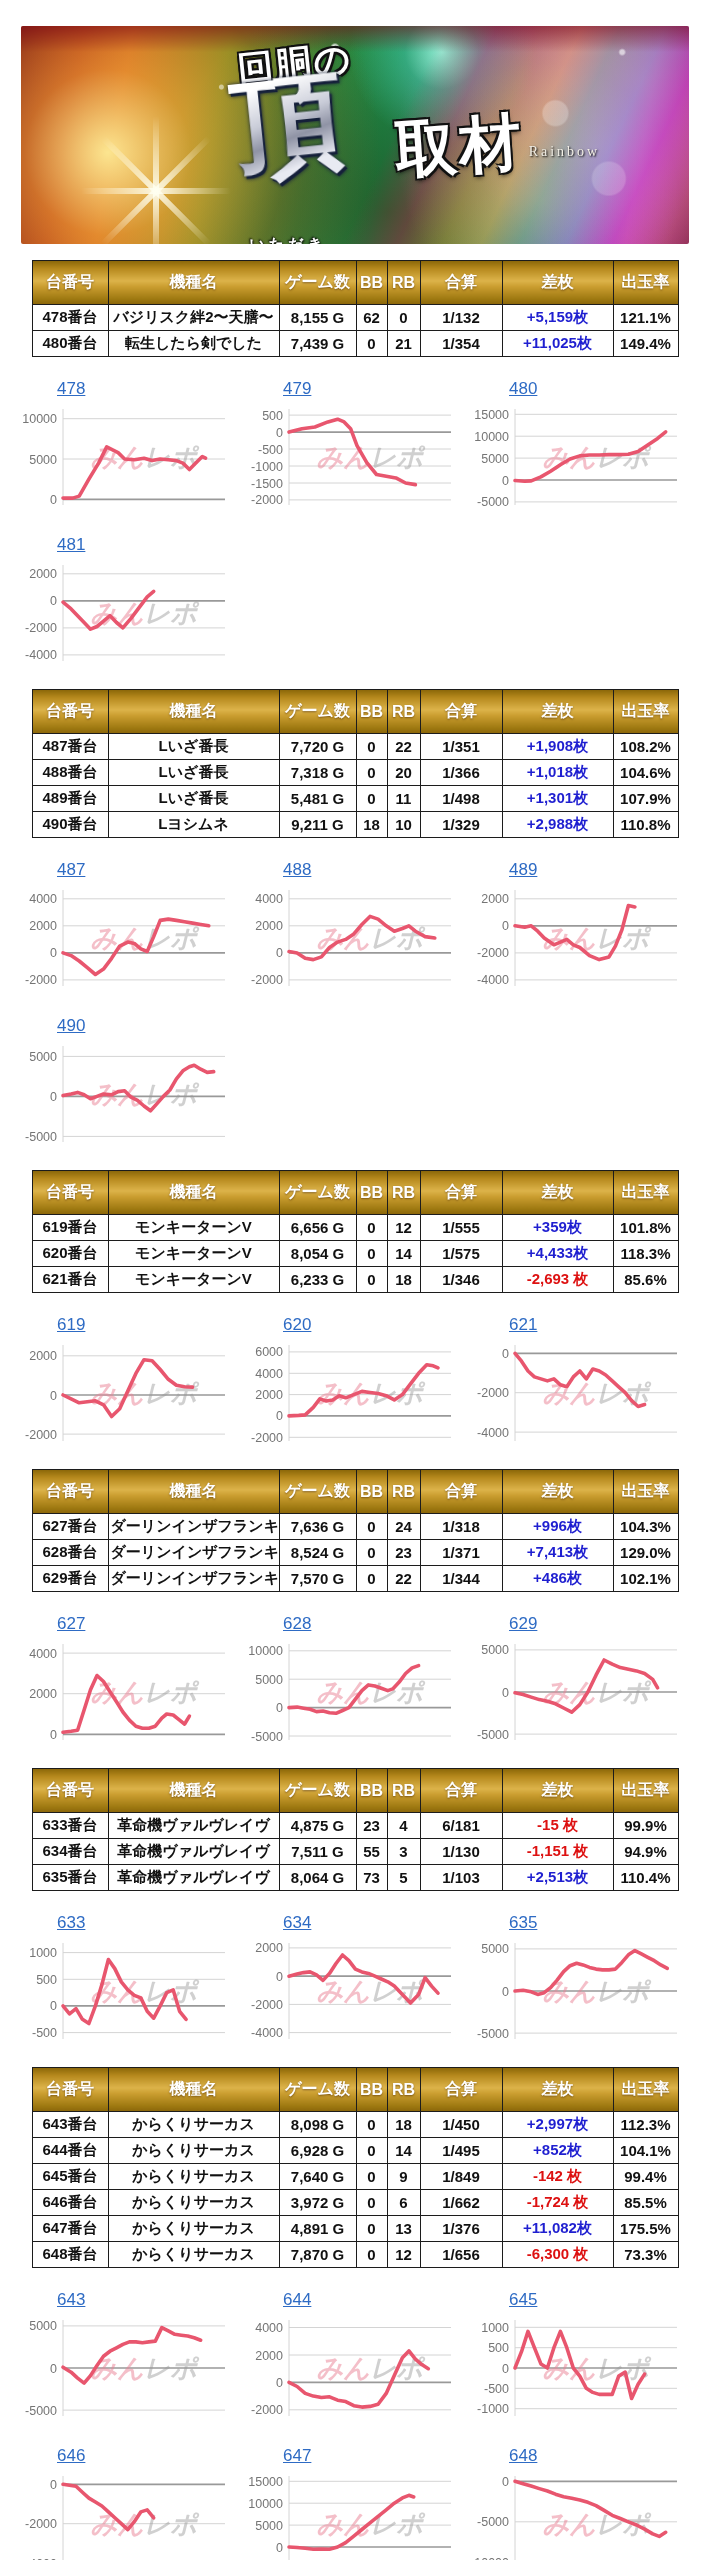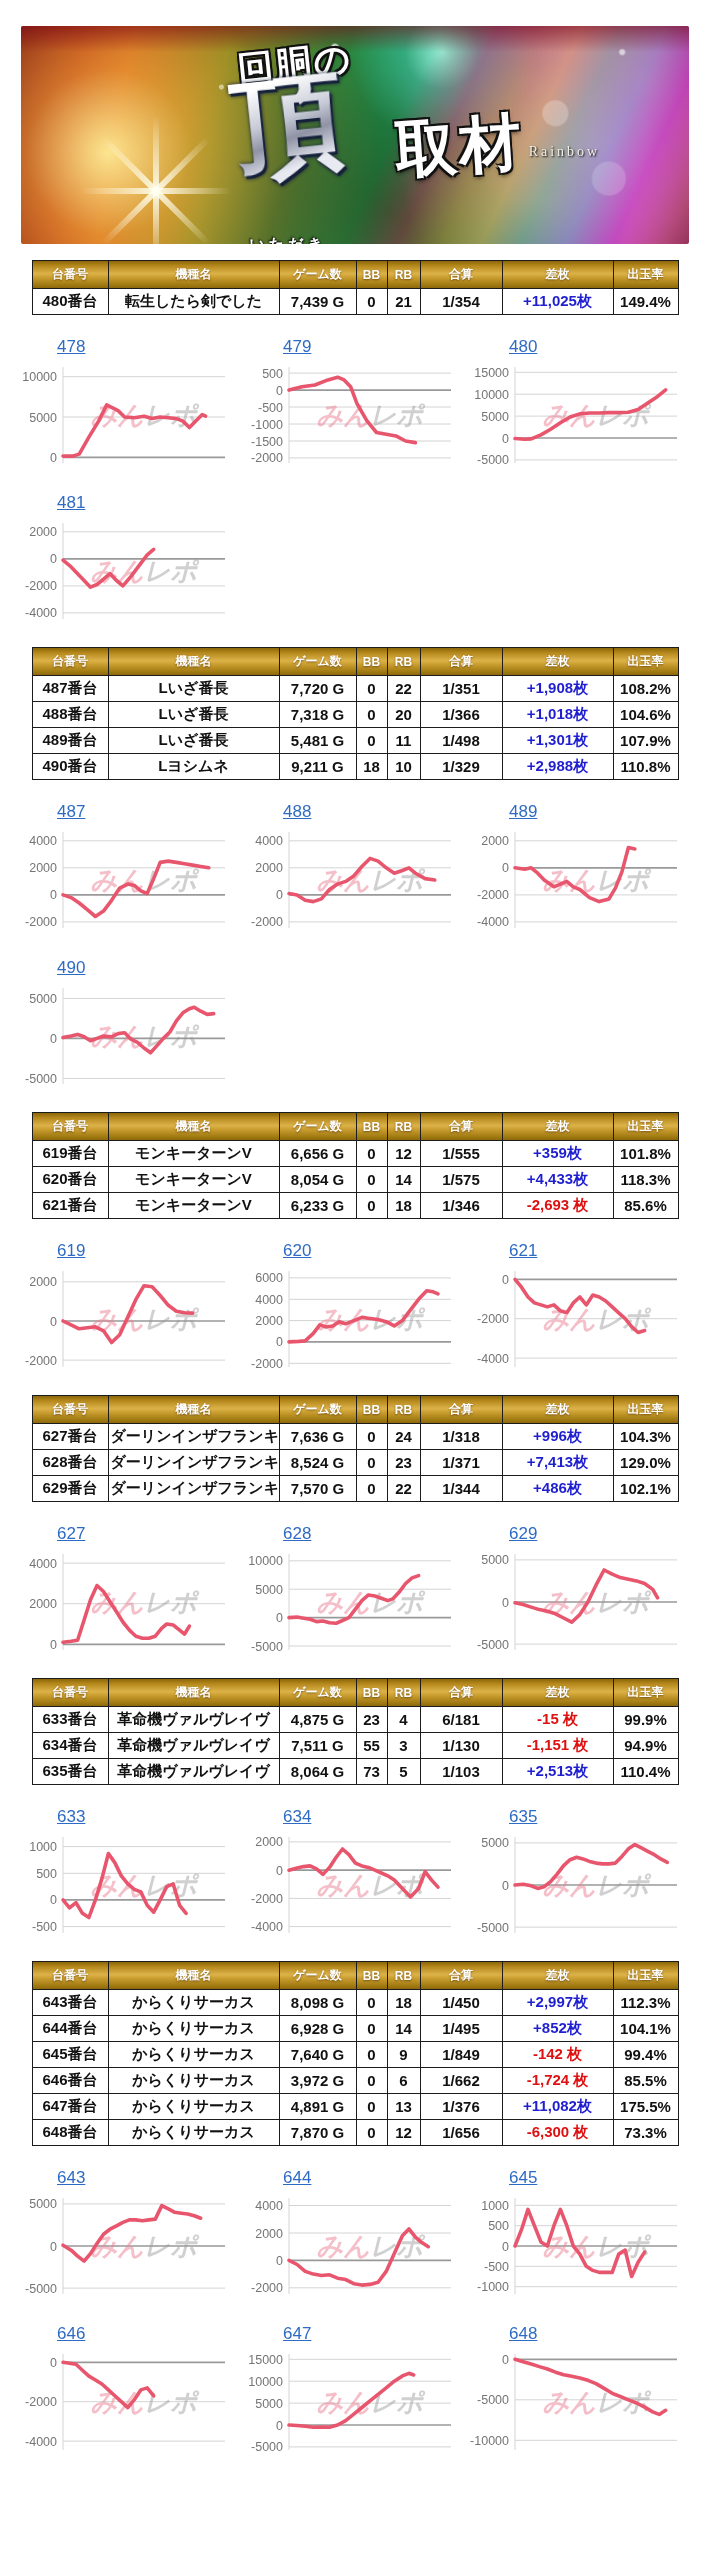--- a/index.html
+++ b/index.html
@@ -41,21 +41,21 @@
     text-shadow:none;filter:drop-shadow(2px 3px 0 #15203a) drop-shadow(0 0 2px #15203a);}
   .b-furi{left:40%;top:168px;transform:translateX(-50%);font-size:15px;letter-spacing:4px;text-shadow:1px 1px 2px #000, -1px -1px 2px #000;margin-top:41px;}
   .b-right{left:56%;top:78px;transform:rotate(-4deg);font-size:62px;letter-spacing:2px;}
   .b-sub{left:76%;top:118px;font-size:14px;font-family:"Liberation Serif",serif;font-weight:normal;
     letter-spacing:3px;color:#f2efe6;text-shadow:1px 1px 2px #000;}
 
   
   .machine-section{margin-top:16px;}
   .mtable{width:646px;margin:14px auto 0;border-collapse:collapse;border:1px solid #1c1c1c;table-layout:fixed;}
   .mtable th{background:linear-gradient(180deg,#8f6a0a 0%,#b5881c 16%,#dcb34a 45%,#cb9e30 58%,#9d7810 88%,#8a650a 100%);
-    color:#fff;font-size:12px;font-weight:bold;padding:5px 2px;border:1px solid #1c1c1c;
+    color:#fff;font-size:16px;font-weight:bold;padding:11px 2px;border:1px solid #1c1c1c;
     text-shadow:0 1px 2px rgba(60,30,0,.55);text-align:center;}
   .mtable td{background:#fff;color:#111;font-size:15px;font-weight:bold;text-align:center;
     padding:3px 2px;border:1px solid #1c1c1c;white-space:nowrap;overflow:hidden;}
   .mtable td.pos{color:var(--pos,#1f1fd0);}
   .mtable td.neg{color:var(--neg,#dd1111);}
 
   
   .charts{width:680px;margin:22px auto 0;display:flex;flex-wrap:wrap;row-gap:18px;}
   .chart{width:226px;}
   .ctitle{display:block;padding-left:42px;font-size:17px;color:var(--link,#2e6bc4);
@@ -99,20 +99,30 @@
               <th>ゲーム数</th>
               <th>BB</th>
               <th>RB</th>
               <th>合算</th>
               <th>差枚</th>
               <th>出玉率</th>
             </tr>
           </thead>
           <tbody>
             <tr>
+              <td>478番台</td>
+              <td>バジリスク絆2〜天膳〜</td>
+              <td>8,155 G</td>
+              <td>62</td>
+              <td>0</td>
+              <td>1/132</td>
+              <td class="pos">+5,159枚</td>
+              <td>121.1%</td>
+            </tr>
+            <tr>
               <td>480番台</td>
               <td>転生したら剣でした</td>
               <td>7,439 G</td>
               <td>0</td>
               <td>21</td>
               <td>1/354</td>
               <td class="pos">+11,025枚</td>
               <td>149.4%</td>
             </tr>
           </tbody>

